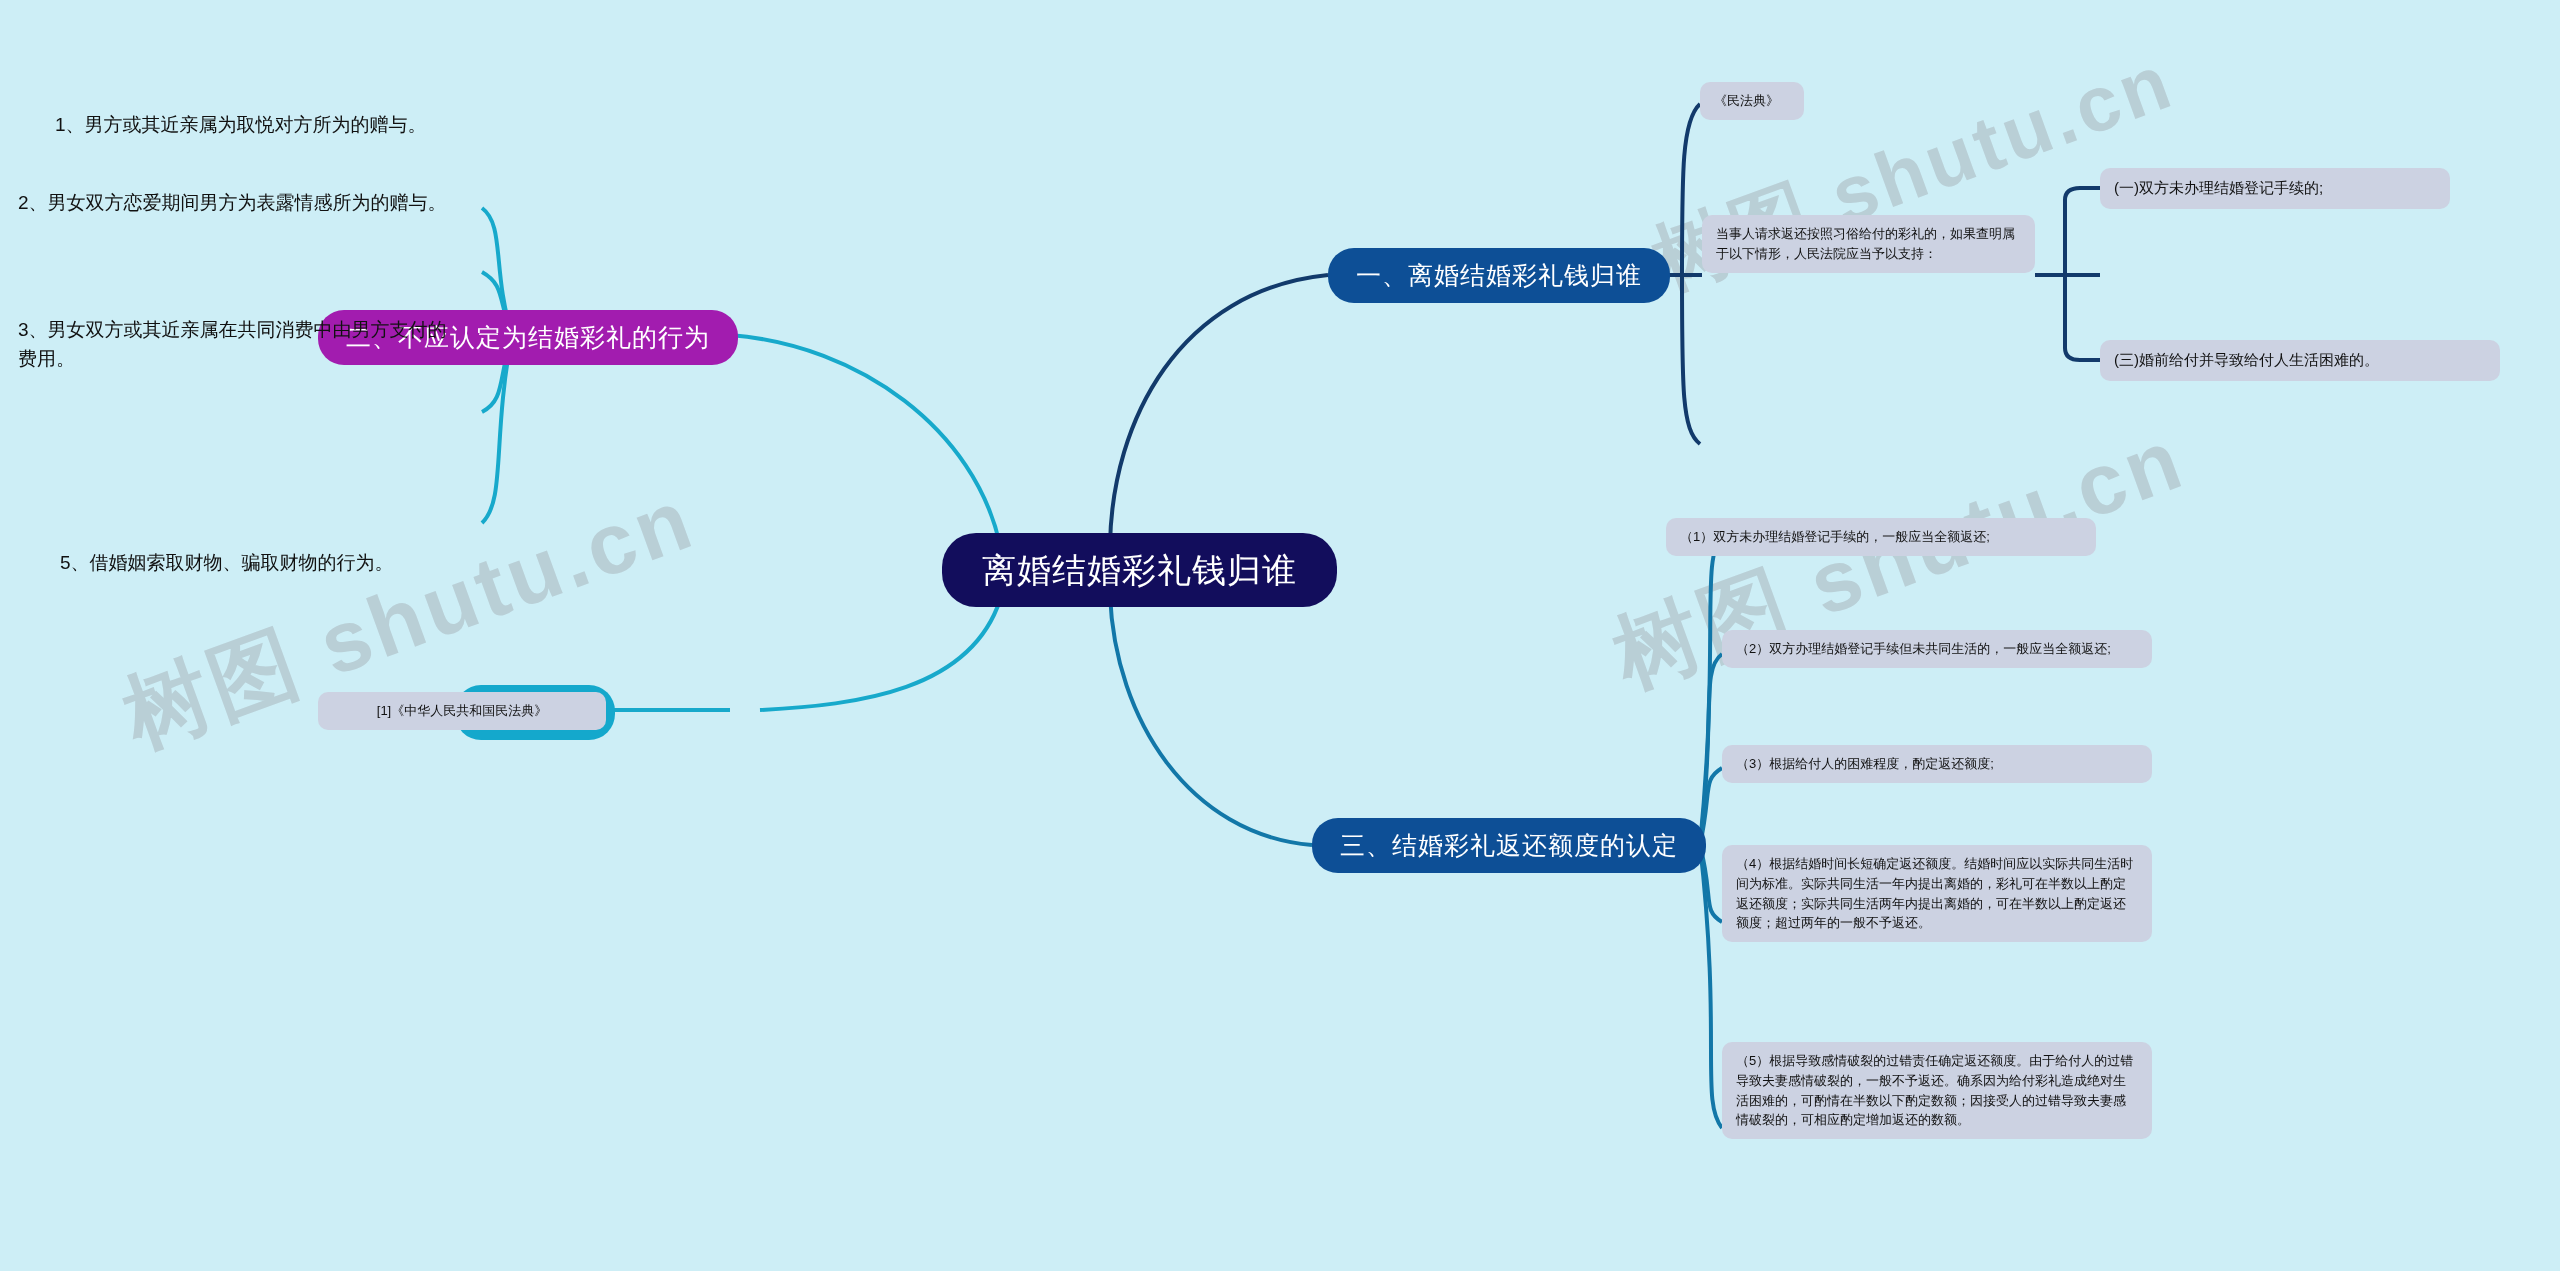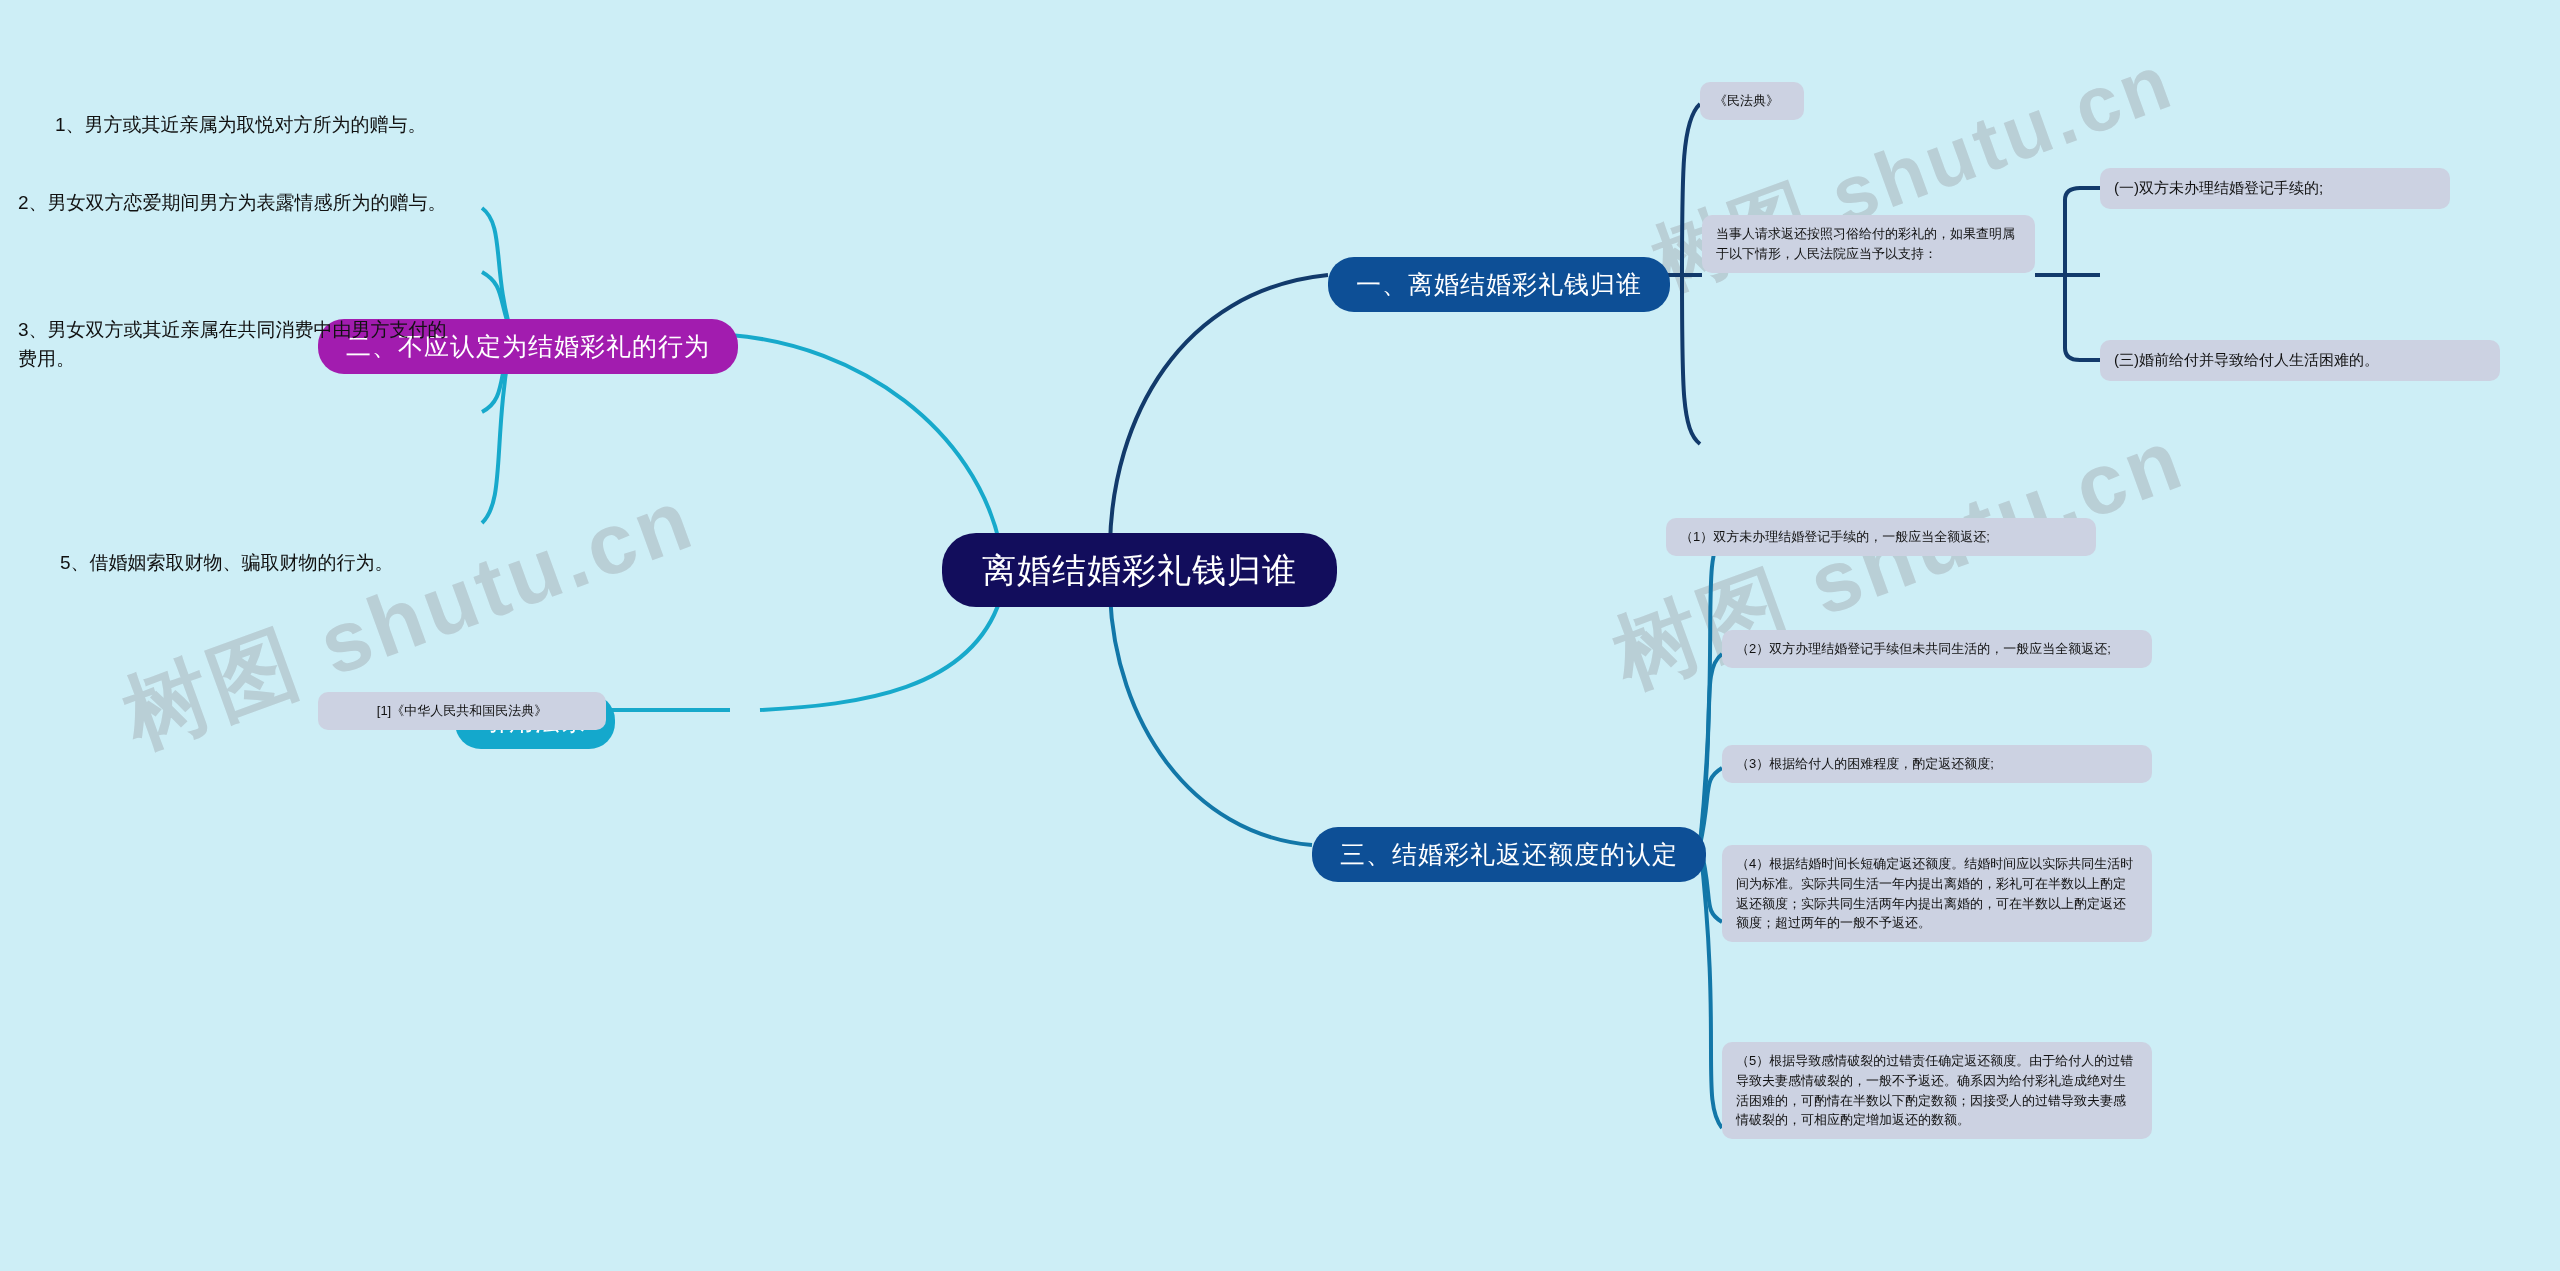--- a/index.html
+++ b/index.html
@@ -47,21 +47,20 @@
   }
 
   .branch{
     color:#ffffff;
     border-radius:26px;
     font-size:25px;
     line-height:1;
     padding:15px 28px;
     white-space:nowrap;
     letter-spacing:1px;
-    margin-top:9px;
   }
   .branch.dark{background:#0d4f96;}
   .branch.cyan{background:#a21caf;}
   .branch.cyan2{background:#14a8cc;}
 
   .card{
     background:#ccd2e2;
     color:#111;
     border-radius:10px;
     font-size:13px;

